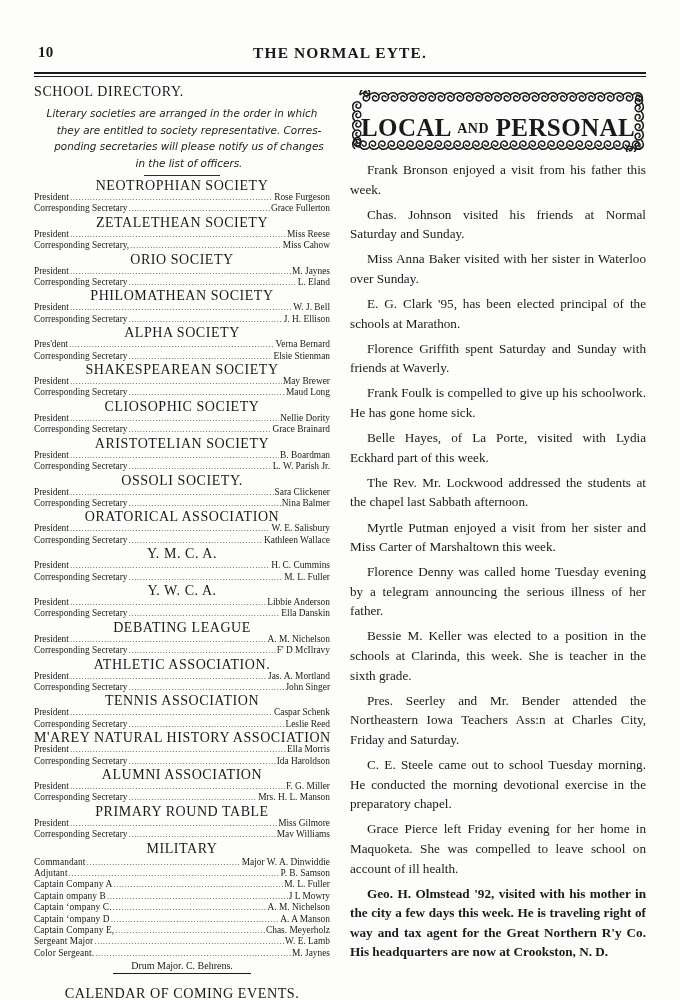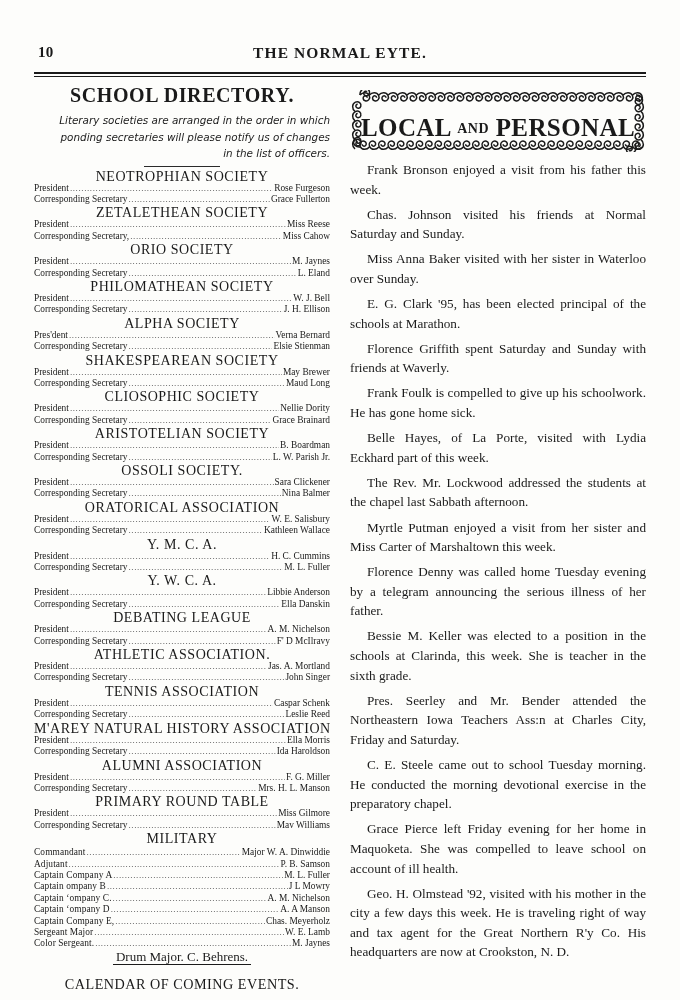--- a/index.html
+++ b/index.html
@@ -63,33 +63,33 @@
     left: 34px;
     width: 296px;
   }
   .col-right {
     left: 350px;
     width: 296px;
   }
 
   
   .dir-title {
-    text-align: center;
-    font-size: 20px;
-    font-weight: bold;
+    text-align: left;
+    font-size: 14px;
+    font-weight: normal;
     letter-spacing: .6px;
     margin: 0 0 5px 0;
   }
   .dir-intro {
     font-family: "DejaVu Sans", sans-serif;
     font-style: italic;
     font-size: 10.4px;
     line-height: 16.5px;
     margin: 0 0 3px 0;
-    text-align: right;
+    text-align: center;
   }
   .dir-intro .ln {
     display: block;
     white-space: nowrap;
   }
   .dir-intro .ln.ind1 { padding-left: 14px; }
   .short-rule {
     width: 76px;
     height: 0;
     border-top: 1px solid #2a2a2a;
@@ -119,21 +119,21 @@
     letter-spacing: .6px;
     font-size: 9px;
     color: #333;
   }
   .entry .name { flex: 0 0 auto; }
 
   .mil-entry .role { letter-spacing: .1px; }
   .mil-list { margin-top: 2px; }
   .drum {
     text-align: center;
-    font-size: 13px;
+    font-size: 10px;
     line-height: 12px;
     margin-top: 1px;
   }
   .rule-under-drum {
     width: 138px;
     height: 0;
     border-top: 1.4px solid #1a1a1a;
     margin: 1px auto 0 auto;
   }
 
@@ -171,39 +171,40 @@
   }
 
   .news-item {
     font-size: 13.2px;
     line-height: 19.6px;
     margin: 0 0 5.5px 0;
     text-align: justify;
     text-indent: 17px;
     hyphens: none;
   }
-  .news-item:last-child { margin-bottom: 10px; }
+  .news-item:last-child { margin-bottom: 10px; font-weight: bold; }
 </style>
 </head>
 <body>
 
 <div class="page">
 
   <div class="masthead">
     <div class="folio">10</div>
     <div class="masthead-title">THE NORMAL EYTE.</div>
   </div>
   <div class="rule-double"></div>
 
   <div class="col col-left">
 
     <div class="dir-title">SCHOOL DIRECTORY.</div>
 
     <div class="dir-intro" id="intro-host">
         <span class="ln">Literary societies are arranged in the order in which</span>
+        <span class="ln ind1">they are entitled to society representative.   Corres-</span>
         <span class="ln ind1">ponding secretaries will please notify us of changes</span>
         <span class="ln ind1">in the list of officers.</span>
       </div>
 
     <div class="short-rule"></div>
 
     <div id="society-host">
         <div class="soc-head">NEOTROPHIAN SOCIETY</div>
         <div class="entry">
           <span class="role">President</span>

